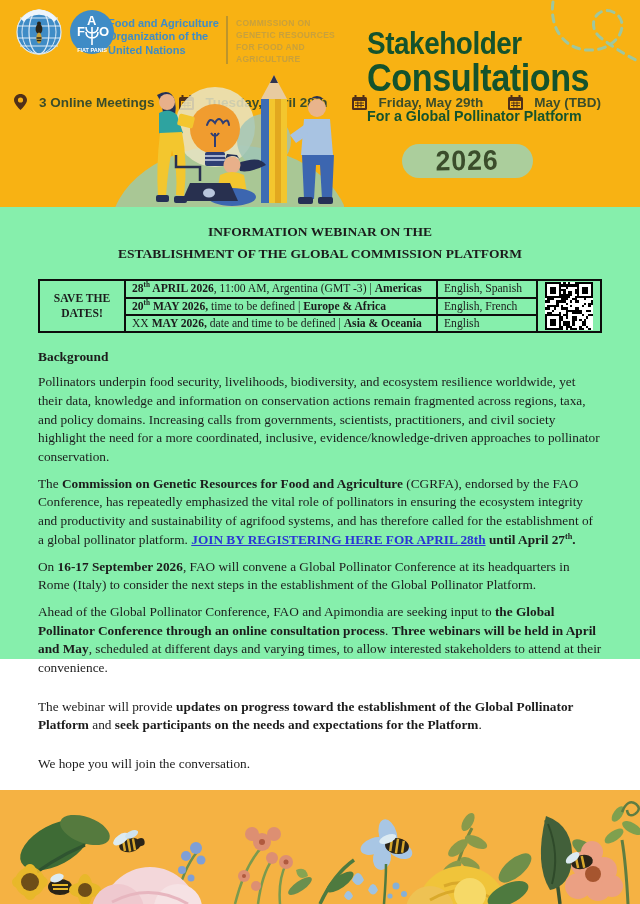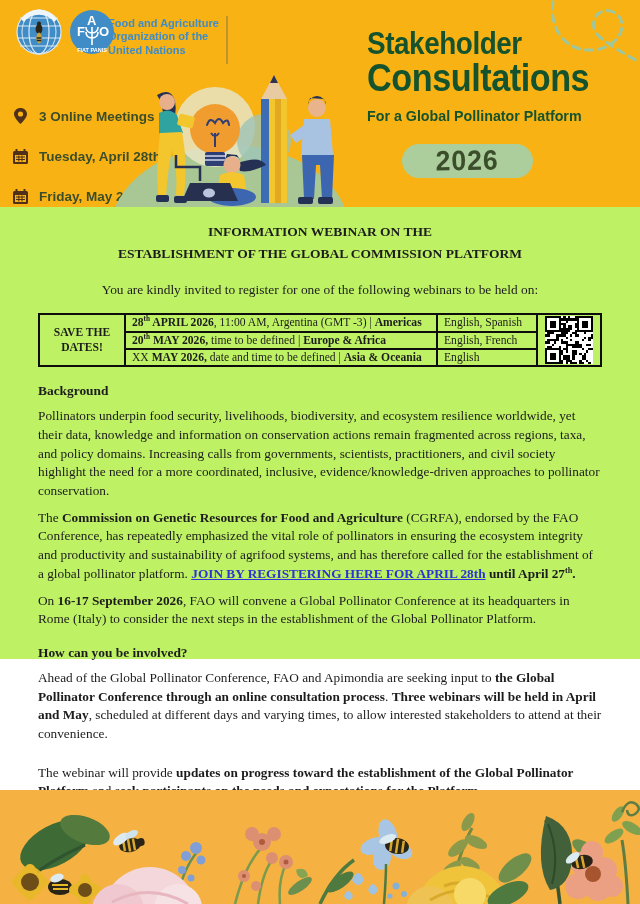--- a/index.html
+++ b/index.html
@@ -32,28 +32,28 @@
   .title-block { position:absolute; left:367px; top:28px; color:#14532d; }
   .title-1 { font-size:31px; font-weight:bold; letter-spacing:-.5px; transform:scaleX(.9); transform-origin:left; line-height:1.0; }
   .title-2 { font-size:38px; font-weight:bold; letter-spacing:-.5px; transform:scaleX(.9); transform-origin:left; line-height:1.05; }
   .subtitle { font-size:15px; font-weight:bold; margin-top:8px; transform:scaleX(.95); transform-origin:left; }
   .year-pill {
     position:absolute; left:402px; top:144px; width:131px; height:34px;
     background:#abce9c; border-radius:17px;
     display:flex; align-items:center; justify-content:center;
   }
   .year-text { font-size:28px; font-weight:bold; color:#3b4d2b; letter-spacing:1px; transform:scaleX(.95) rotate(-1deg); }
-  .meetings { position:absolute; left:12px; top:108px; display:flex; flex-direction:column; gap:24px; }
+  .meetings { position:absolute; left:12px; top:94px; display:flex; flex-direction:row; gap:24px; }
   .meeting { display:flex; align-items:center; gap:11px; color:#3b4d2b; font-weight:bold; font-size:13.5px; }
   .meeting .mic { width:16px; height:16px; flex:0 0 16px; display:flex; align-items:center; justify-content:center; }
   .dash-loop { position:absolute; right:0; top:0; }
   .hero-illu { position:absolute; left:112px; top:75px; }
 
   
-  .doc { position:absolute; top:207px; left:0; width:640px; height:452px; background:#bef264; padding:14px 38px 0 38px; }
+  .doc { position:absolute; top:207px; left:0; width:640px; height:452px; background:#86efac; padding:14px 38px 0 38px; }
   .doc-title { text-align:center; font-weight:bold; font-size:13.5px; line-height:1.6; }
   .invite { text-align:center; font-size:13.4px; margin-top:18px; }
 
   table.dates { border-collapse:collapse; margin:15px auto 0 auto; width:564px; }
   table.dates td { border:2.5px solid #0d0d0d; font-size:11.6px; padding:1px 6px; vertical-align:middle; }
   td.save-cell { width:86px; text-align:center; font-weight:bold; font-size:13px; line-height:1.35;border-radius:18px; }
   td.row-main { width:312px;margin-top:8px; }
   td.row-lang { width:100px; }
   td.qr-cell { width:64px; padding:3px 5px; }
   .qr-grid { display:grid; grid-template-columns:repeat(21,1fr); grid-template-rows:repeat(21,1fr); width:48px; height:48px; margin:0 auto; background:#fff; }
@@ -101,20 +101,26 @@
         <text x="18" y="16" font-family="Liberation Sans, sans-serif" font-size="13" font-weight="bold" fill="#ffffff">A</text>
         <text x="30" y="27" font-family="Liberation Sans, sans-serif" font-size="13" font-weight="bold" fill="#ffffff">O</text>
         <path d="M23,36 V18 M23,24 C19,24 17,21 17,18 M23,24 C27,24 29,21 29,18 M23,29 C19,29 17,26 17,23 M23,29 C27,29 29,26 29,23" stroke="#ffffff" stroke-width="1.6" fill="none"></path>
         <path d="M9,33 A18 18 0 0 0 37,33" fill="none" stroke="none"></path>
         <text x="23" y="42.5" font-family="Liberation Sans, sans-serif" font-size="5.5" font-weight="bold" fill="#ffffff" text-anchor="middle">FIAT PANIS</text>
       </svg>
     </div>
 
     <div class="fao-name">Food and Agriculture Organization of the United Nations</div>
     <div class="hdr-divider"></div>
+    <div class="commission">
+      <div>COMMISSION ON</div>
+      <div>GENETIC RESOURCES</div>
+      <div>FOR FOOD AND</div>
+      <div>AGRICULTURE</div>
+    </div>
 
     <div class="meetings">
       <div class="meeting">
         <span class="mic">
           <svg width="13" height="16" viewBox="0 0 13 16">
               <path d="M6.5,0 C2.9,0 0,2.7 0,6.1 C0,10.4 6.5,16 6.5,16 C6.5,16 13,10.4 13,6.1 C13,2.7 10.1,0 6.5,0 Z M6.5,8.6 A2.6,2.6 0 1 1 6.5,3.4 A2.6,2.6 0 0 1 6.5,8.6 Z" fill="#4f3019"></path>
             </svg>
         </span>
         <span>3 Online Meetings</span>
       </div>
@@ -133,20 +139,31 @@
         <span class="mic">
           <svg width="15" height="15" viewBox="0 0 15 15">
               <rect x="0" y="2" width="15" height="13" rx="1.5" fill="#4f3019"></rect>
               <rect x="2" y="6" width="11" height="7" fill="#f8b213"></rect>
               <path d="M3.5,0 v3 M11.5,0 v3" stroke="#4f3019" stroke-width="2"></path>
               <path d="M3,8 h9 M3,10.5 h9 M5.8,6.5 v6 M9,6.5 v6" stroke="#4f3019" stroke-width="1"></path>
             </svg>
         </span>
         <span>Friday, May 29th</span>
       </div>
+      <div class="meeting">
+        <span class="mic">
+          <svg width="15" height="15" viewBox="0 0 15 15">
+              <rect x="0" y="2" width="15" height="13" rx="1.5" fill="#4f3019"></rect>
+              <rect x="2" y="6" width="11" height="7" fill="#f8b213"></rect>
+              <path d="M3.5,0 v3 M11.5,0 v3" stroke="#4f3019" stroke-width="2"></path>
+              <path d="M3,8 h9 M3,10.5 h9 M5.8,6.5 v6 M9,6.5 v6" stroke="#4f3019" stroke-width="1"></path>
+            </svg>
+        </span>
+        <span>May (TBD)</span>
+      </div>
     </div>
 
     <svg class="hero-illu" width="232" height="132" viewBox="0 0 232 132">
       <ellipse cx="118" cy="158" rx="120" ry="88" fill="#a9c795"></ellipse>
       <circle cx="103" cy="52" r="40" fill="#e9e4c4" opacity=".85"></circle>
       <circle cx="152" cy="66" r="27" fill="#9ec4b8" opacity=".8"></circle>
 
       <circle cx="103" cy="54" r="25" fill="#f09c2f"></circle>
       <path d="M95,50 q3,-9 8,-2 q4,-8 8,0 q5,-6 6,2" fill="none" stroke="#2e3e74" stroke-width="2" stroke-linecap="round"></path>
       <path d="M99,58 q4,6 8,0 M103,58 v14" stroke="#2e3e74" stroke-width="2" fill="none"></path>
@@ -193,21 +210,20 @@
     <div class="year-pill">
       <span class="year-text">2026</span>
     </div>
   </div>
 
   <div class="doc">
     <div class="doc-title">
       <div>INFORMATION WEBINAR ON THE</div>
       <div>ESTABLISHMENT OF THE GLOBAL COMMISSION PLATFORM</div>
     </div>
-    <div class="invite">You are kindly invited to register for one of the following webinars to be held on:</div>
 
     <table class="dates">
       <tbody>
         <tr>
           <td class="save-cell" rowspan="3">
             <div>SAVE THE</div>
             <div>DATES!</div>
           </td>
           <td class="row-main"><span class="b">28</span><span class="b sup">th</span><span class="b"> APRIL 2026</span><span>, 11:00 AM, Argentina (GMT -3) | </span><span class="b">Americas</span></td>
           <td class="row-lang">English, Spanish</td>
@@ -668,21 +684,20 @@
           <td class="row-lang">English</td>
         </tr>
       </tbody>
     </table>
 
     <div class="section-h">Background</div>
     <div class="para"><span>Pollinators underpin food security, livelihoods, biodiversity, and ecosystem resilience worldwide, yet their data, knowledge and information on conservation actions remain fragmented across regions, taxa, and policy domains. Increasing calls from governments, scientists, practitioners, and civil society highlight the need for a more coordinated, inclusive, evidence/knowledge-driven approaches to pollinator conservation.</span></div>
     <div class="para"><span>The </span><span class="b">Commission on Genetic Resources for Food and Agriculture</span><span> (CGRFA), endorsed by the FAO Conference, has repeatedly emphasized the vital role of pollinators in ensuring the ecosystem integrity and productivity and sustainability of agrifood systems, and has therefore called for the establishment of a global pollinator platform. </span><a class="rich-link b" href="#">JOIN BY REGISTERING HERE FOR APRIL 28th</a><span> </span><span class="b">until April 27</span><span class="b sup">th</span><span class="b">.</span></div>
     <div class="para"><span>On </span><span class="b">16-17 September 2026</span><span>, FAO will convene a Global Pollinator Conference at its headquarters in Rome (Italy) to consider the next steps in the establishment of the Global Pollinator Platform.</span></div>
 
-    <div class="section-h">How can you be involved?</div>
     <div class="para"><span>Ahead of the Global Pollinator Conference, FAO and Apimondia are seeking input to </span><span class="b">the Global Pollinator Conference through an online consultation process</span><span>. </span><span class="b">Three webinars will be held in April and May</span><span>, scheduled at different days and varying times, to allow interested stakeholders to attend at their convenience.</span></div>
     <div class="para gap"><span>The webinar will provide </span><span class="b">updates on progress toward the establishment of the Global Pollinator Platform</span><span> and </span><span class="b">seek participants on the needs and expectations for the Platform</span><span>.</span></div>
 
     <div class="para gap">We hope you will join the conversation.</div>
     <div class="para gap"><span class="b">For questions or comments, please contact: </span><a class="rich-link soft" href="#">Apimondia Secretariat</a></div>
   </div>
 
   <div class="footer">
     <svg width="640" height="114" viewBox="0 0 640 114">
       <rect width="640" height="114" fill="#f5b243"></rect>

